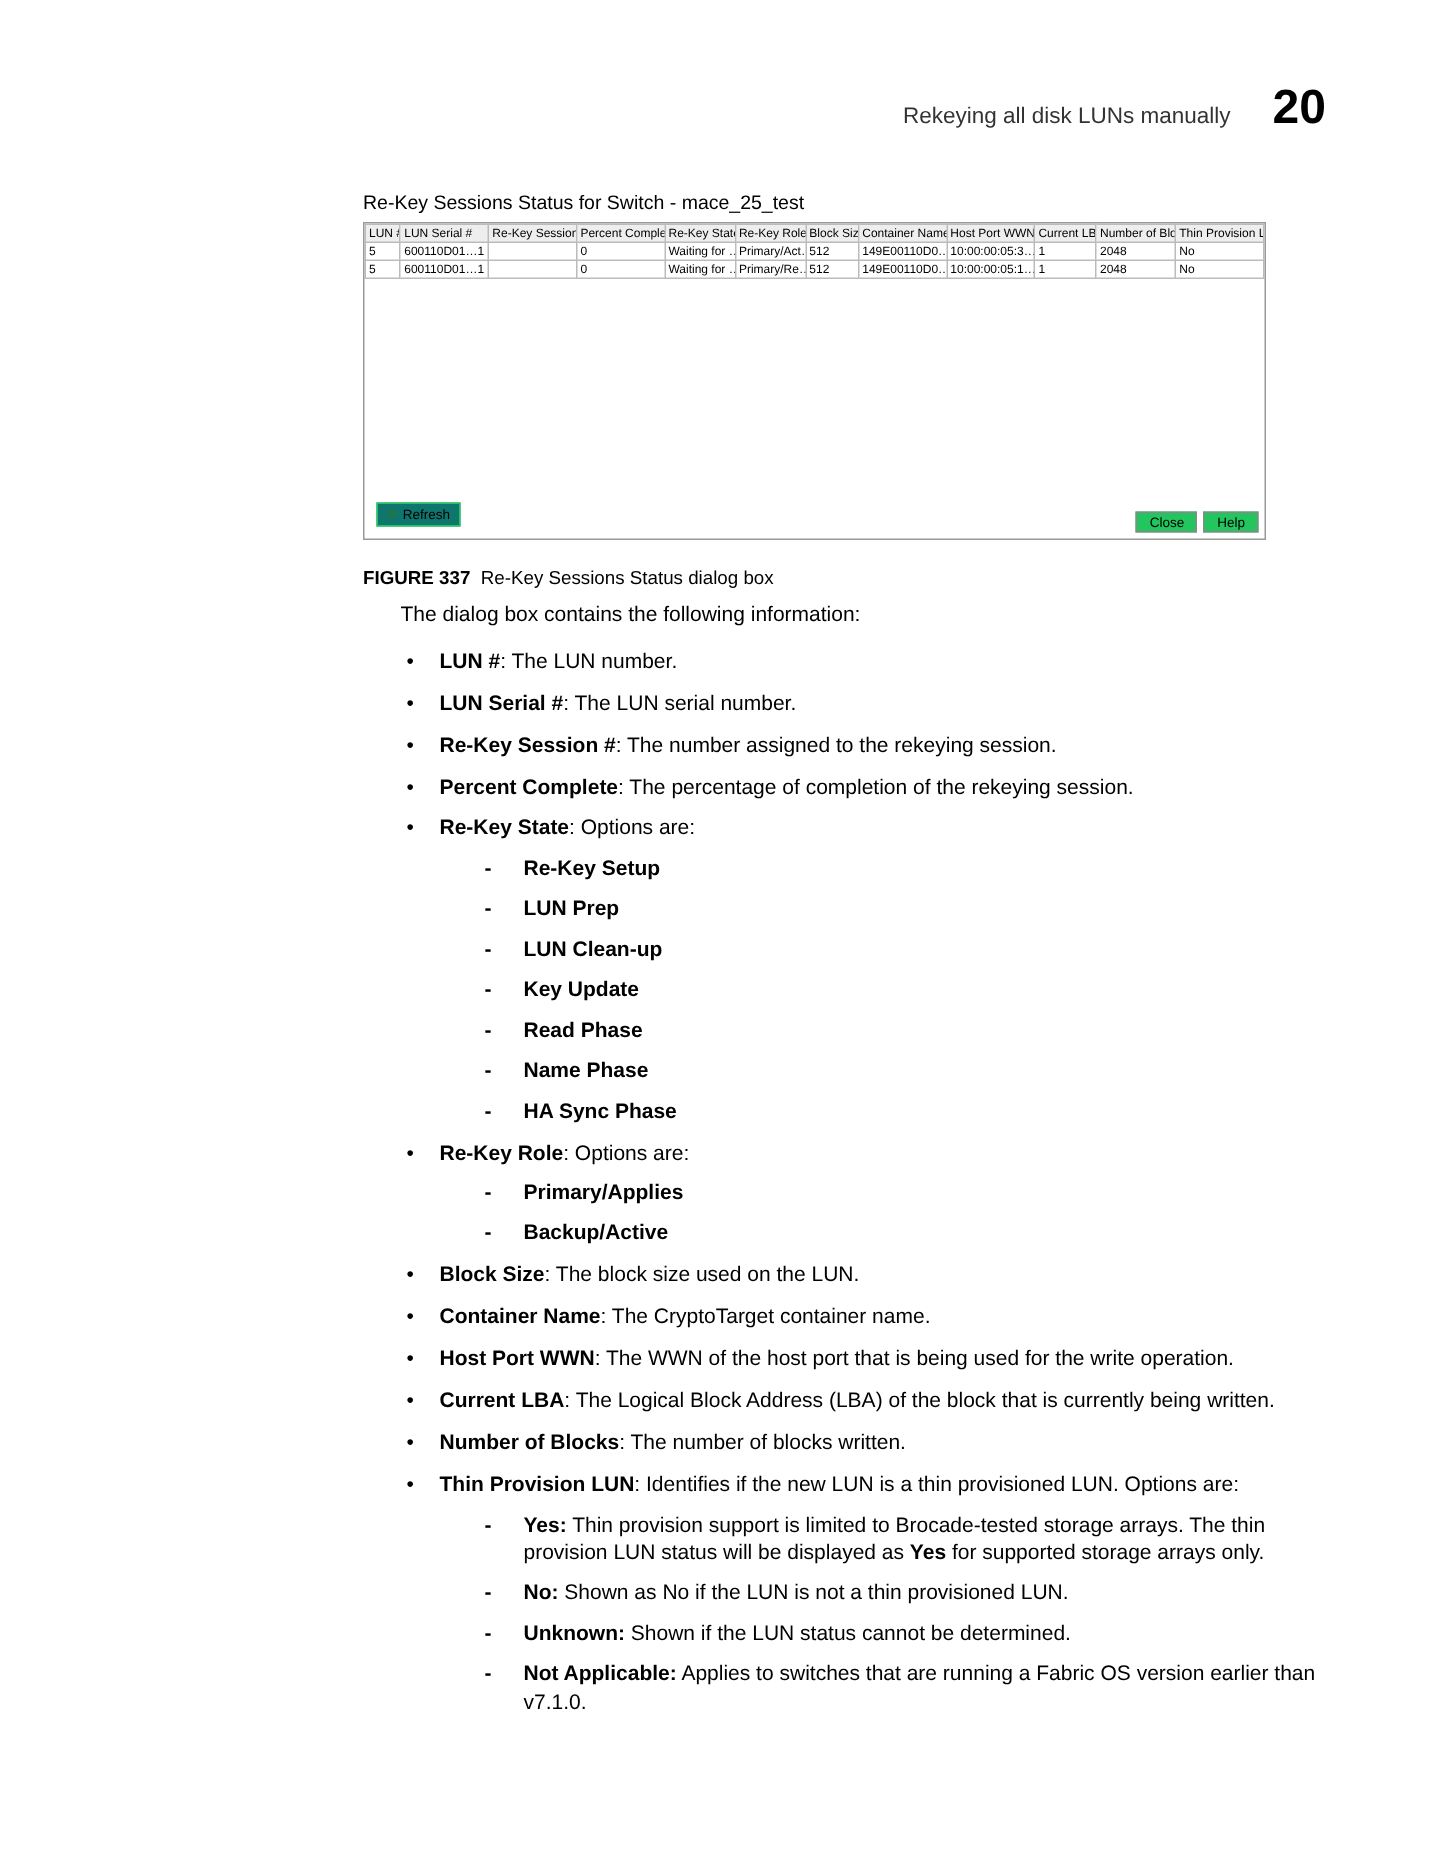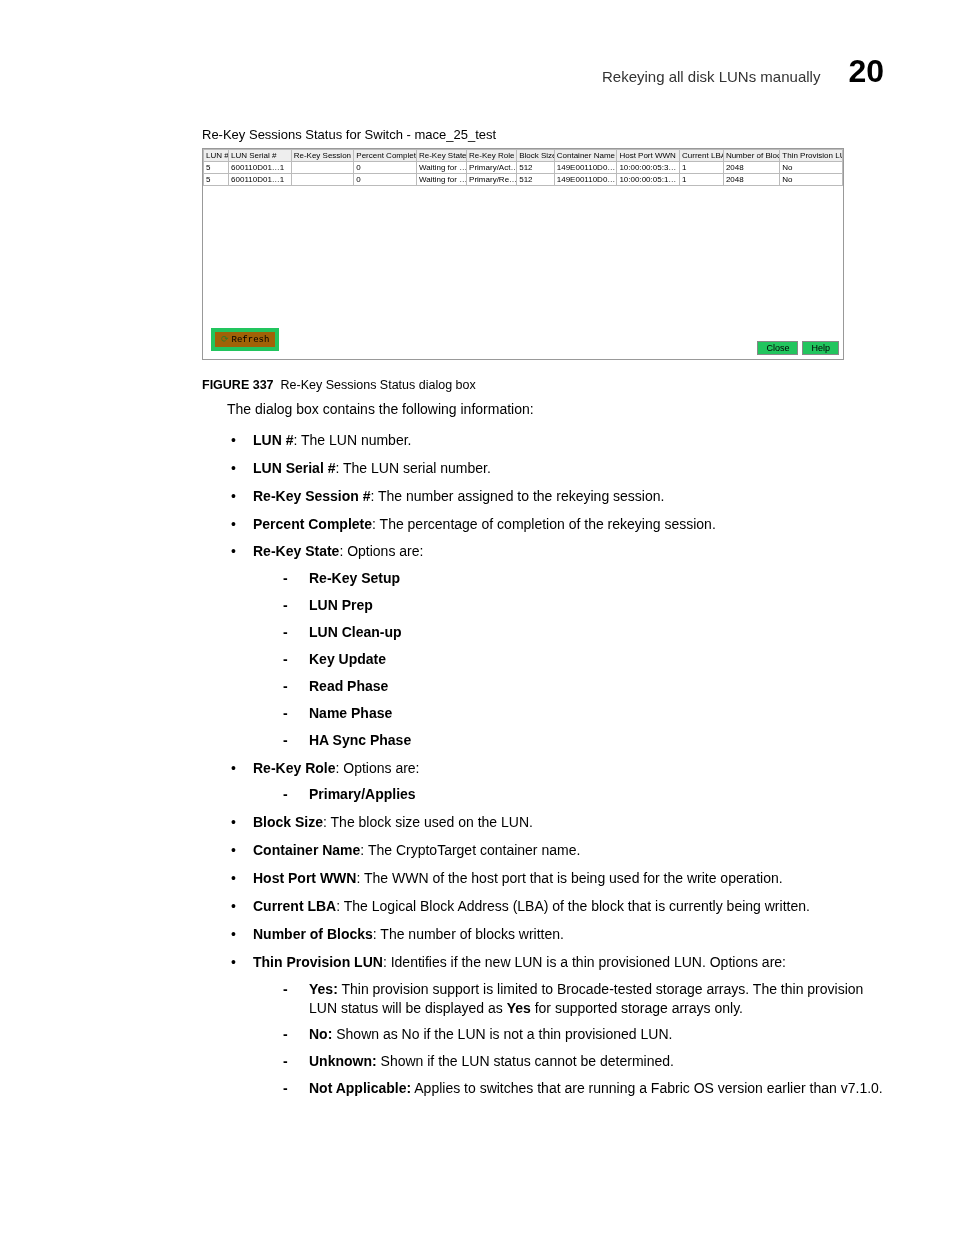--- a/index.html
+++ b/index.html
@@ -7,21 +7,21 @@
     padding: 0;
     font-family: Arial, Helvetica, sans-serif;
     background: #fff;
     color: #000;
   }
   .page {
     width: 944px;
     min-height: 1235px;
     position: relative;
     box-sizing: border-box;
-    padding: 55px 60px 40px 32px;
+    padding: 55px 60px 40px 72px;
   }
   .header-row {
     display: flex;
     justify-content: flex-end;
     align-items: baseline;
     gap: 28px;
     margin-bottom: 40px;
   }
   .header-title {
     font-size: 15px;
@@ -73,26 +73,25 @@
   .ss-footer {
     display:flex;
     justify-content:space-between;
     align-items:flex-end;
     padding:4px;
   }
   .ss-refresh {
     margin:4px;
     font-size:9px;
     padding:2px 6px;
-    border:4px solid #22c55e;
-    background:#a16207;
+    border:1px solid #22c55e;
+    background:#0f766e;
     display:inline-flex;
     align-items:center;
     gap:3px;
-    font-family:Liberation Mono, monospace;
   }
   .ss-refresh::before{
     content:"⟳";
     font-size:9px;
     color:#2a7a2a;
   }
   .ss-buttons {
      display:flex; gap:4px;
   }
   .ss-btn {
@@ -258,20 +257,21 @@
             <li><span class="b">Re-Key Setup</span></li>
             <li><span class="b">LUN Prep</span></li>
             <li><span class="b">LUN Clean-up</span></li>
             <li><span class="b">Key Update</span></li>
             <li><span class="b">Read Phase</span></li>
             <li><span class="b">Name Phase</span></li>
             <li><span class="b">HA Sync Phase</span></li>
           </ul></li>
         <li><span class="b">Re-Key Role</span><span>: Options are:</span><ul class="dashes">
             <li><span class="b">Primary/Applies</span></li>
+            <li><span class="b">Backup/Active</span></li>
           </ul></li>
         <li><span class="b">Block Size</span><span>: The block size used on the LUN.</span></li>
         <li><span class="b">Container Name</span><span>: The CryptoTarget container name.</span></li>
         <li><span class="b">Host Port WWN</span><span>: The WWN of the host port that is being used for the write operation.</span></li>
         <li><span class="b">Current LBA</span><span>: The Logical Block Address (LBA) of the block that is currently being written.</span></li>
         <li><span class="b">Number of Blocks</span><span>: The number of blocks written.</span></li>
         <li><span class="b">Thin Provision LUN</span><span>: Identifies if the new LUN is a thin provisioned LUN. Options are:</span><ul class="dashes">
             <li><span class="b">Yes:</span> Thin provision support is limited to Brocade-tested storage arrays. The thin provision LUN status will be displayed as <span class="b">Yes</span> for supported storage arrays only.</li>
             <li><span class="b">No:</span> Shown as No if the LUN is not a thin provisioned LUN.</li>
             <li><span class="b">Unknown:</span> Shown if the LUN status cannot be determined.</li>

